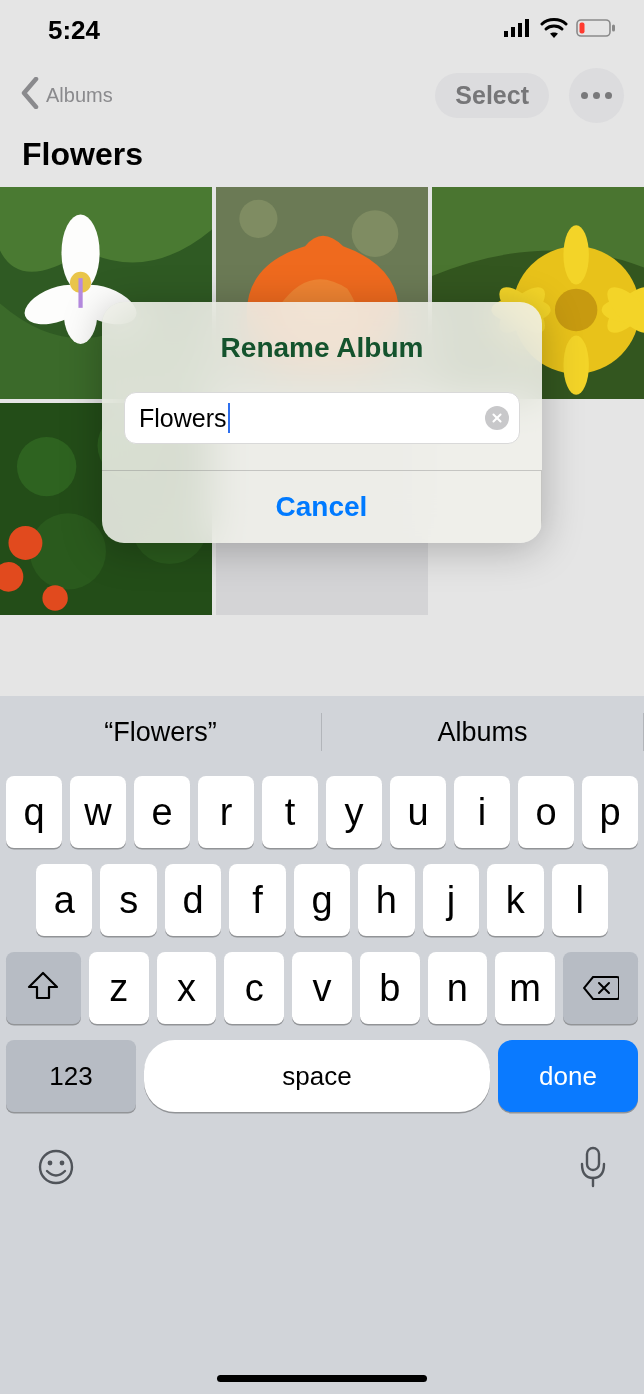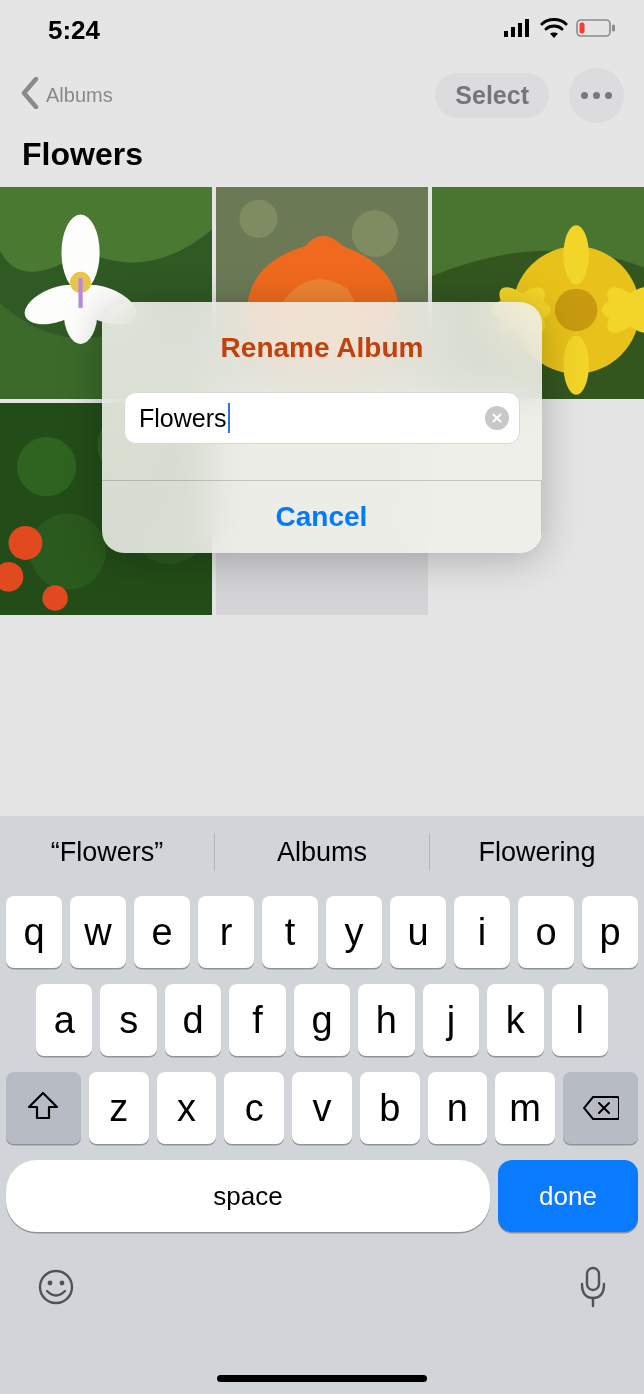--- a/index.html
+++ b/index.html
@@ -27,36 +27,36 @@
   .grid { display:grid; grid-template-columns: repeat(3,1fr); gap:4px; }
   .thumb { position:relative; width:100%; padding-top:100%; overflow:hidden; }
   .thumb svg { position:absolute; inset:0; width:100%; height:100%; }
   .thumb.empty { background:#d4d4d6; padding-top:100%; }
 
   .content-area { position:relative; }
 
   
   .modal-backdrop { position:absolute; inset:0; display:flex; align-items:flex-start; justify-content:center; }
   .modal { margin-top: 115px; width: 440px; background: rgba(240,240,235,0.88); backdrop-filter: blur(20px); border-radius: 22px; overflow:hidden; box-shadow: 0 6px 40px rgba(0,0,0,0.25); }
-  .modal-title { text-align:center; font-size: 28px; font-weight:600; padding: 30px 20px 8px; color:#c2410c; }
+  .modal-title { text-align:center; font-size: 28px; font-weight:600; padding: 30px 20px 8px; color:#14532d; }
   .modal-body { padding: 20px 22px 26px; }
   .input-wrap { position:relative; background:#fff; border: 1px solid #d9d9d9; border-radius: 12px; height: 52px; display:flex; align-items:center; padding: 0 44px 0 14px; }
   .input-val { font-size: 25px; color:#000; }
   .cursor-line { width:2px; height:30px; background:#2d6fee; margin-left:1px; }
   .clear-btn { position:absolute; right:10px; top:50%; transform:translateY(-50%); width:24px; height:24px; border-radius:50%; background:#c8c8ca; display:flex; align-items:center; justify-content:center; }
   .clear-btn::before, .clear-btn::after { content:""; position:absolute; width:12px; height:2px; background:#fff; border-radius:1px; }
   .clear-btn::before { transform:rotate(45deg); }
   .clear-btn::after { transform:rotate(-45deg); }
-  .modal-actions { display:flex; border-top:1px solid rgba(120,120,120,0.35);margin-top:10px; }
+  .modal-actions { display:flex; border-top:1px solid rgba(120,120,120,0.35); }
   .modal-actions > div { flex:1; text-align:center; padding:20px 0; font-size:28px; color:#007aff; }
   .modal-actions > div:first-child { border-right:1px solid rgba(120,120,120,0.35); font-weight:400; }
   .modal-actions > div:last-child { font-weight:600; }
 
   
-  .keyboard-zone { position:absolute; left:0; right:0; bottom:0; height: 578px; background:#d1d4d9; }
+  .keyboard-zone { position:absolute; left:0; right:0; bottom:0; height: 698px; background:#d1d4d9; }
   .suggestion-bar { height:72px; display:flex; align-items:center; }
   .sugg { flex:1; text-align:center; font-size:27px; color:#000; }
   .sugg-sep { width:1px; height:38px; background:#b2b5ba; }
 
   .kb-rows { padding: 8px 6px 0; }
   .kb-row { display:flex; gap:8px; margin-bottom:16px; justify-content:center; }
   .key { background:#fff; border-radius:8px; box-shadow: 0 1.5px 0 rgba(0,0,0,0.3); height:72px; display:flex; align-items:center; justify-content:center; font-size:38px; color:#000; flex:1; }
   .row2 { padding: 0 30px; }
   .key-fn { background:#b7bcc4; flex: 0 0 75px; }
   .key-123 { background:#b7bcc4; flex:0 0 130px; font-size:26px; }
@@ -208,21 +208,20 @@
     </div>
   </div>
 </div>
 
 <div class="keyboard-zone">
   <div class="suggestion-bar">
     <div class="sugg">“Flowers”</div>
     <div class="sugg-sep"></div>
     <div class="sugg">Albums</div>
     <div class="sugg-sep"></div>
-    <div class="sugg">Flowering</div>
   </div>
 
   <div class="kb-rows">
     <div class="kb-row">
       <div class="key">q</div>
       <div class="key">w</div>
       <div class="key">e</div>
       <div class="key">r</div>
       <div class="key">t</div>
       <div class="key">y</div>
@@ -260,20 +259,21 @@
       <div class="key key-fn">
         <span>
           <svg width="36" height="26" viewBox="0 0 36 26">
               <path d="M10 2 L34 2 Q36 2 36 4 L36 22 Q36 24 34 24 L10 24 L1 13 Z" fill="none" stroke="#000" stroke-width="2"></path>
               <path d="M16 8 L26 18 M26 8 L16 18" stroke="#000" stroke-width="2" stroke-linecap="round"></path>
             </svg>
         </span>
       </div>
     </div>
     <div class="kb-row">
+      <div class="key key-123">123</div>
       <div class="key key-space">space</div>
       <div class="key key-done">done</div>
     </div>
   </div>
 
   <div class="kb-bottom">
     <span>
       <svg width="40" height="40" viewBox="0 0 40 40">
           <circle cx="20" cy="20" r="16" fill="none" stroke="#50545a" stroke-width="2.4"></circle>
           <circle cx="14" cy="16" r="2.4" fill="#50545a"></circle>

